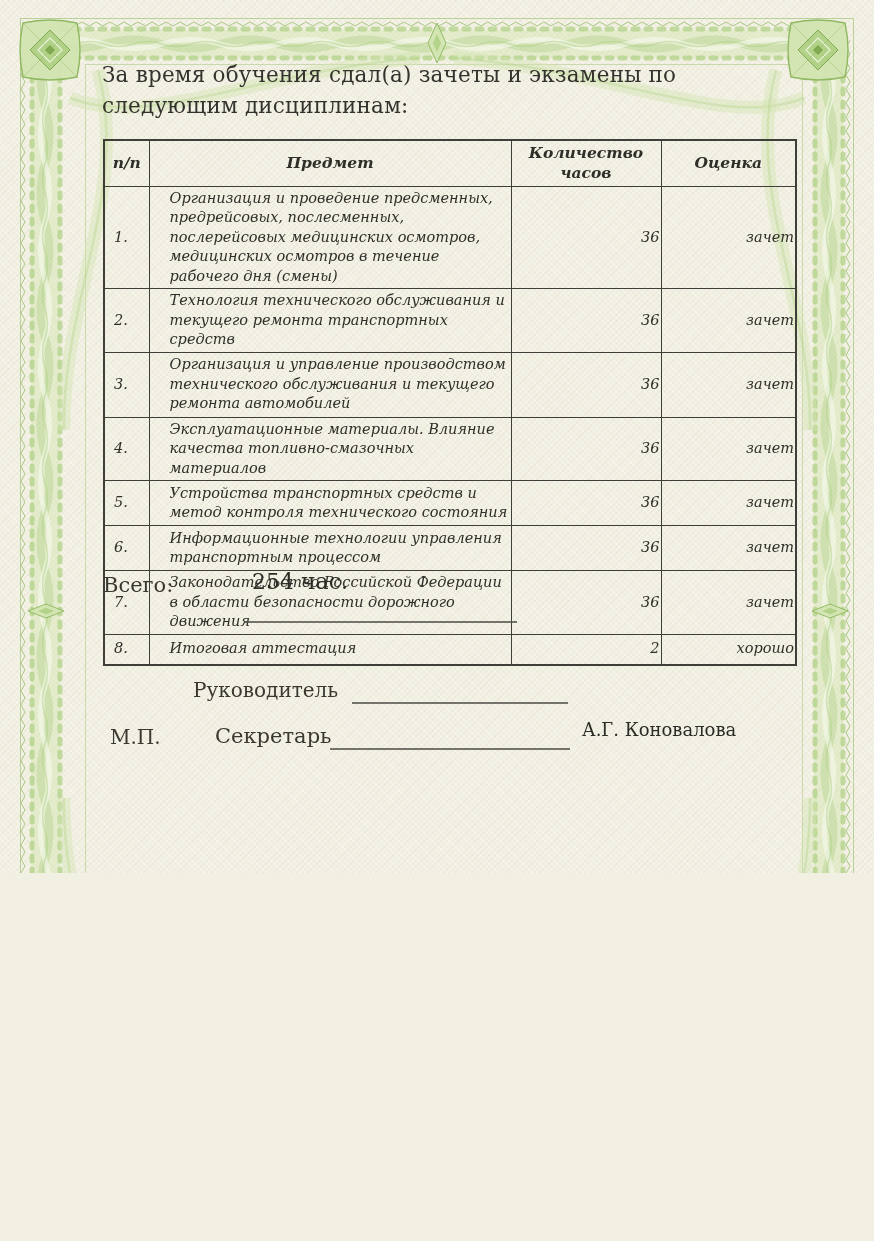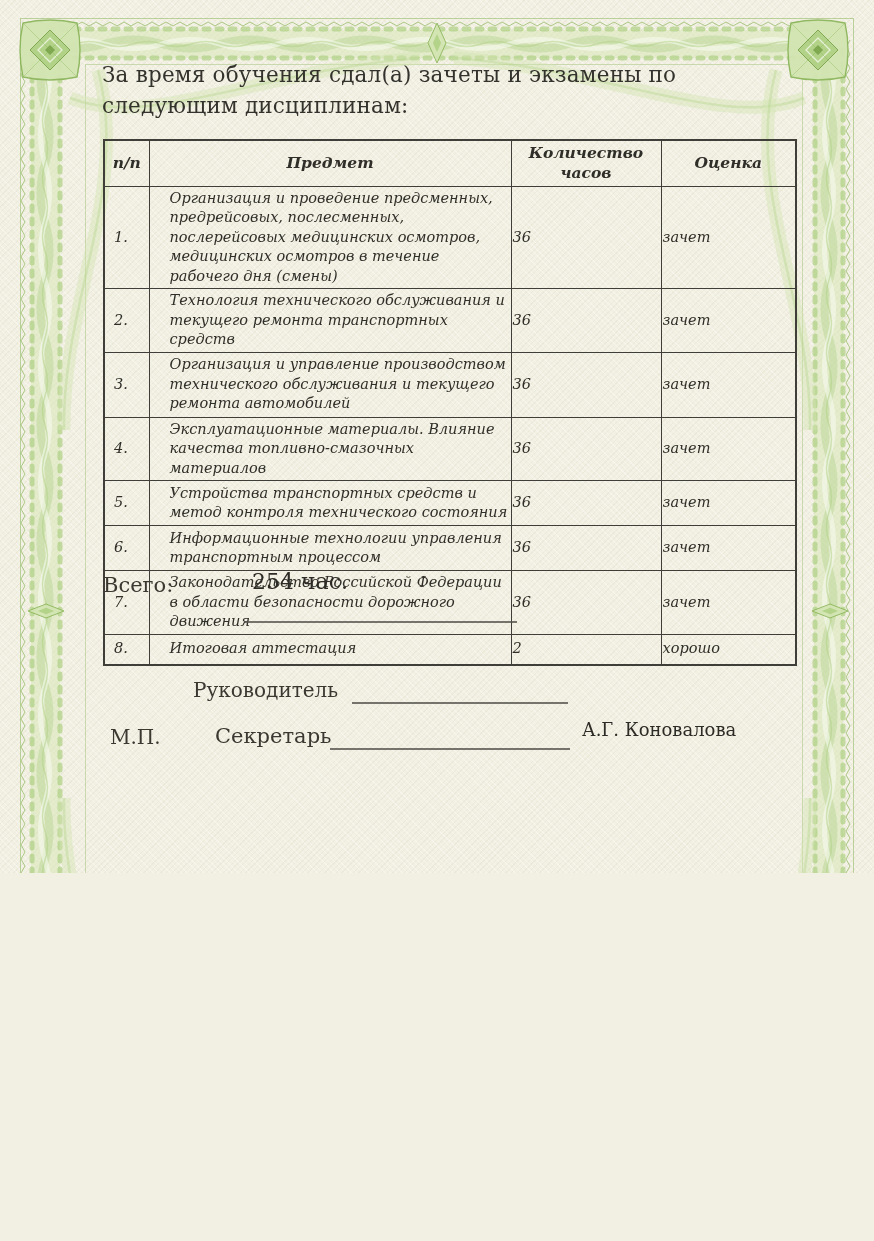--- a/index.html
+++ b/index.html
@@ -35,21 +35,21 @@
   table.subjects{border:2px solid #3f3e38;}
   table.subjects th{
     font-style:italic;font-weight:bold;font-size:15.5px;line-height:20px;
     text-align:center;vertical-align:middle;padding:2px;
   }
   table.subjects td{
     font-style:italic;font-size:14.5px;line-height:19.5px;vertical-align:middle;
   }
   td.c-num{padding-left:9px;font-size:15px;}
   td.c-subj{padding:2px 3px 2px 20px;}
-  td.c-hours,td.c-grade{text-align:left;font-size:15.5px;margin-left:34px;}
+  td.c-hours,td.c-grade{text-align:right;font-size:15.5px;margin-left:34px;}
   table.subjects thead tr{height:46px;}
   table.subjects tbody tr:nth-child(1) td{height:80px;}
   table.subjects tbody tr:nth-child(2) td{height:40px;}
   table.subjects tbody tr:nth-child(3) td{height:60px;}
   table.subjects tbody tr:nth-child(4) td{height:40px;}
   table.subjects tbody tr:nth-child(5) td{height:40px;}
   table.subjects tbody tr:nth-child(6) td{height:40px;}
   table.subjects tbody tr:nth-child(7) td{height:40px;}
   table.subjects tbody tr:nth-child(8) td{height:25px;}
 

